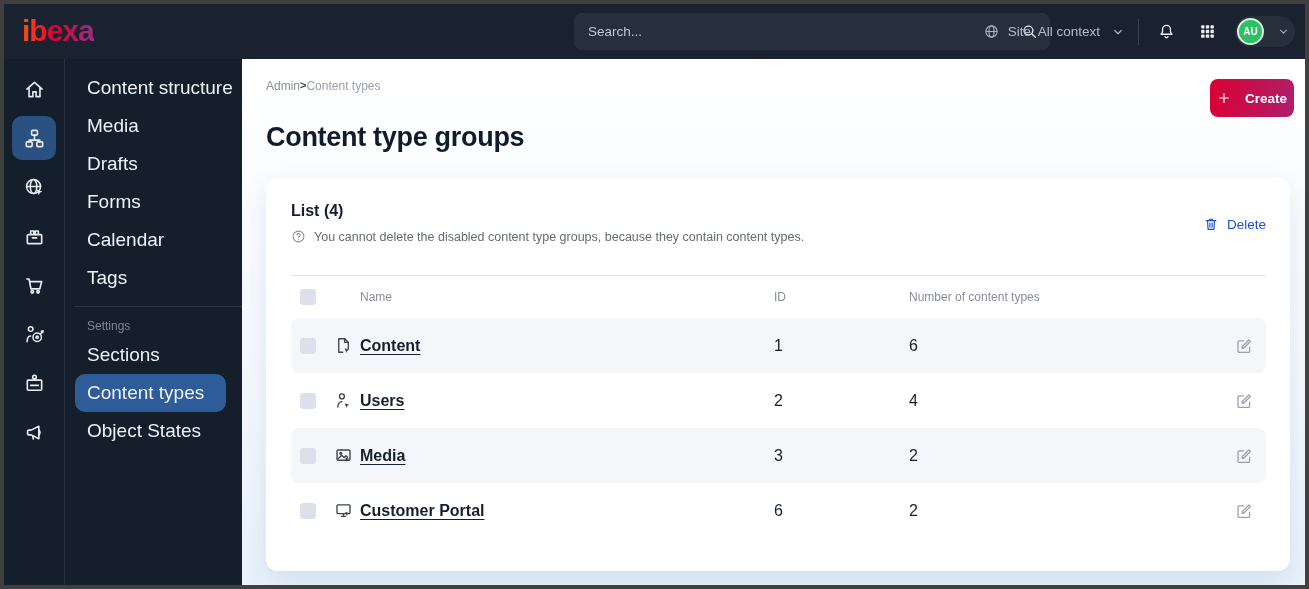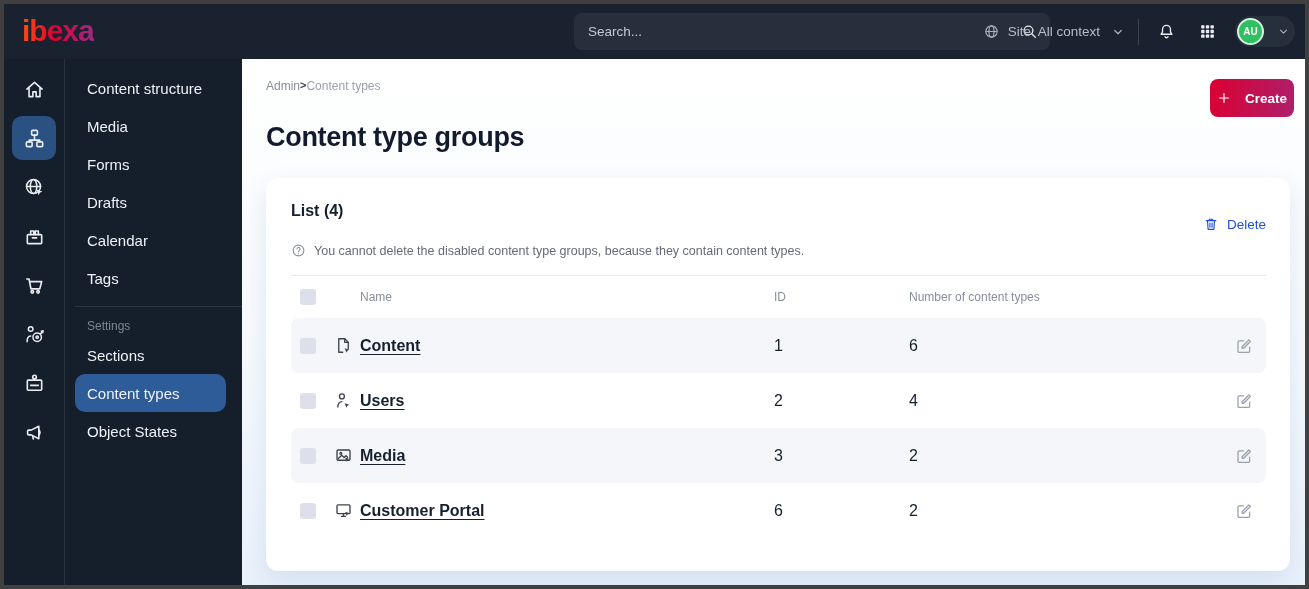--- a/index.html
+++ b/index.html
@@ -27,41 +27,41 @@
   .user-pill svg { width:11px; height:11px; color:#aab1bc; }
 
   
   .rail { position:absolute; left:0; top:55px; width:60px; height:534px; background:var(--sidebar-bg,#151f2c); display:flex; flex-direction:column; align-items:center; padding-top:8px; gap:5px; z-index:4; }
   .rail-item { width:44px; height:44px; border-radius:10px; display:flex; align-items:center; justify-content:center; cursor:pointer; color:#e8ebf0; }
   .rail-item.active { background:#2b5183; }
   .rail-item svg { width:23px; height:23px; }
 
   
   .menu { position:absolute; left:60px; top:55px; width:178px; height:534px; background:var(--sidebar-bg,#151f2c); border-left:1px solid #27313f; padding-top:10px; z-index:4; }
-  .menu-item { height:38px; display:flex; align-items:center; margin:0 16px 0 10px; padding-left:12px; border-radius:10px; color:#eef1f5; font-size:15px; font-weight:500; cursor:pointer; white-space:nowrap; }
+  .menu-item { height:38px; display:flex; align-items:center; margin:0 16px 0 10px; padding-left:12px; border-radius:10px; color:#eef1f5; font-size:19px; font-weight:500; cursor:pointer; white-space:nowrap; }
   .menu-item.active { background:var(--active-blue,#2e5c99); }
   .menu-divider { height:1px; background:#2c3544; margin:9px 0 9px 10px; }
   .menu-section-label { height:20px; display:flex; align-items:center; padding-left:22px; color:#7d8593; font-size:12px; }
 
   
   .content { position:absolute; left:238px; top:55px; width:1071px; height:534px; background:linear-gradient(180deg,#ffffff 0%,#f5f9fd 55%,#e9f1fa 100%); padding:20px 23px 0 24px; overflow:hidden; }
   .breadcrumb { font-size:12px; color:#8a8f9b; display:flex; align-items:flex-start; gap:0; }
   .breadcrumb .sep { color:#3c424e; font-weight:700; font-size:11px; }
   .breadcrumb .current { color:#9aa0ac; }
   .crumb-link { cursor:pointer; }
   .create-btn { position:absolute; right:19px; top:20px; width:84px; height:38px; border:none; border-radius:8px; cursor:pointer;
                 background:linear-gradient(100deg,var(--create-gradient-start,#db0032) 0%,var(--create-gradient-end,#a0297d) 130%);
                 color:#fff; font-size:13.5px; font-weight:600; display:flex; align-items:center; justify-content:center; gap:14px; font-family:"Liberation Sans",sans-serif; }
   .create-btn svg { width:14px; height:14px; }
   .page-title { margin-top:29px; font-size:27px; font-weight:800; color:#121b2e; letter-spacing:-0.3px; }
 
   .card { margin-top:25px; width:1024px; height:393px; background:#fff; border-radius:12px; box-shadow:0 10px 25px rgba(96,130,186,.16); position:relative; }
   .card-head { display:flex; justify-content:space-between; align-items:flex-start; padding:24px 24px 0 25px; height:97px; }
   .list-title { font-size:16px; font-weight:700; color:#15202f; }
-  .hint { margin-top:23px; display:flex; align-items:center; gap:8px; color:#646a77; font-size:12.5px; }
+  .hint { margin-top:9px; display:flex; align-items:center; gap:8px; color:#646a77; font-size:12.5px; }
   .hint svg { width:15px; height:15px; color:#8a8f9b; flex:none; }
   .delete-btn { margin-top:14px; background:none; border:none; display:flex; align-items:center; gap:8px; color:#1d4ed8; font-size:13.5px; font-family:"Liberation Sans",sans-serif; cursor:not-allowed; }
   .delete-btn svg { width:16px; height:16px; }
 
   .table { margin:0 24px 0 25px; border-top:1px solid #e4e7ee; }
   .thead, .trow { display:grid; grid-template-columns:36px 27px 420px 135px 1fr 44px; align-items:center; }
   .thead { height:42px; color:#878d9c; font-size:12px; }
   .col-name, .row-name { padding-left:6px; }
   .trow { height:55px; border-radius:8px; font-size:16px; color:#15202f; }
   .trow:nth-child(odd) { background:var(--row-alt-bg,#f4f6f9); }
@@ -271,25 +271,25 @@
     <div id="menu-main">
   <div class="menu-item">
     <span>Content structure</span>
   </div>
 
   <div class="menu-item">
     <span>Media</span>
   </div>
 
   <div class="menu-item">
+    <span>Drafts</span>
+  </div>
+
+  <div class="menu-item">
     <span>Forms</span>
-  </div>
-
-  <div class="menu-item">
-    <span>Drafts</span>
   </div>
 
   <div class="menu-item">
     <span>Calendar</span>
   </div>
 
   <div class="menu-item">
     <span>Tags</span>
   </div>
 </div>

